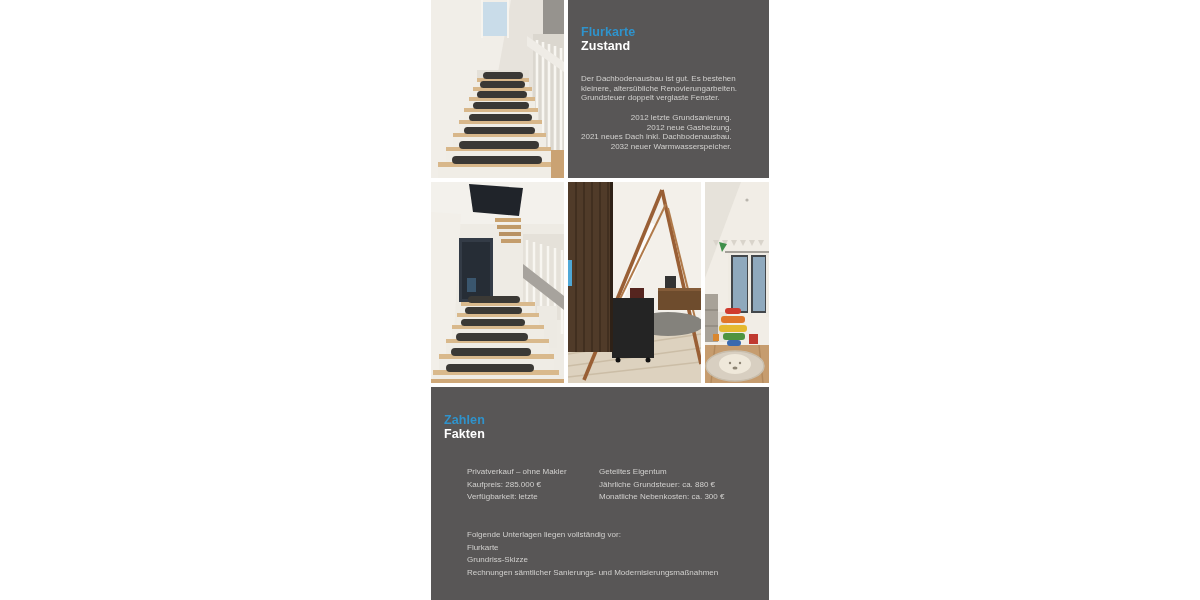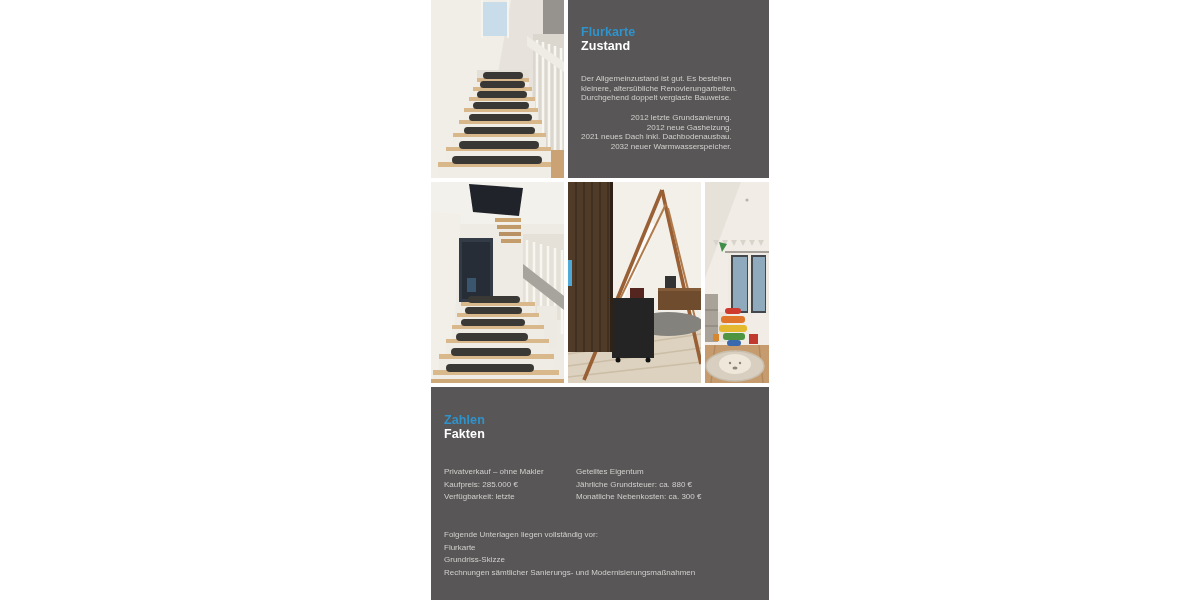--- a/index.html
+++ b/index.html
@@ -19,21 +19,21 @@
   .box-top{left:137px;top:0;width:201px;height:178px;}
   .box-bottom{left:0;top:387px;width:338px;height:213px;}
   .heading{position:absolute;left:13px;margin:0;font-size:12.5px;font-weight:bold;line-height:13.5px;letter-spacing:.1px;}
   .box-top .heading{top:26px;}
   .box-bottom .heading{top:27px;}
   .heading .accent{display:block;color:var(--accent-blue);}
   .heading .main{display:block;color:var(--heading-white);}
   .txt{position:absolute;left:13px;color:var(--body-text);font-size:8px;line-height:9.5px;white-space:nowrap;}
   .box-top .para{top:74px;}
   .box-top .history{top:113px;text-align:right;}
-  .box-bottom .txt{line-height:12.7px;}
+  .box-bottom .txt{line-height:12.7px;margin-left:23px;}
   .box-bottom .col-left{top:79px;}
   .box-bottom .col-right{top:79px;left:145px;}
   .box-bottom .docs{top:142px;}
   .ph1{left:0;top:0;width:133px;height:178px;}
   .ph2{left:0;top:182px;width:133px;height:201px;}
   .ph3{left:137px;top:182px;width:133px;height:201px;}
   .ph4{left:274px;top:182px;width:64px;height:201px;}
 </style>
 </head>
 <body>
@@ -88,23 +88,23 @@
         <rect x="120" y="150" width="13" height="28" fill="#caa273"></rect>
       </svg>
     </figure>
 
     <section class="box box-top">
       <h2 class="heading">
         <span class="accent">Flurkarte</span>
         <span class="main">Zustand</span>
       </h2>
       <div class="txt para">
-        <div>Der Allgemeinzustand ist gut. Es bestehen</div>
+        <div>Der Dachbodenausbau ist gut. Es bestehen</div>
         <div>kleinere, altersübliche Renovierungarbeiten.</div>
-        <div>Durchgehend doppelt verglaste Bauweise.</div>
+        <div>Grundsteuer doppelt verglaste Fenster.</div>
       </div>
       <div class="txt history">
         <div>2012 letzte Grundsanierung.</div>
         <div>2012 neue Gasheizung.</div>
         <div>2021 neues Dach inkl. Dachbodenausbau.</div>
         <div>2032 neuer Warmwasserspeicher.</div>
       </div>
     </section>
 
     <figure class="ph ph2">

